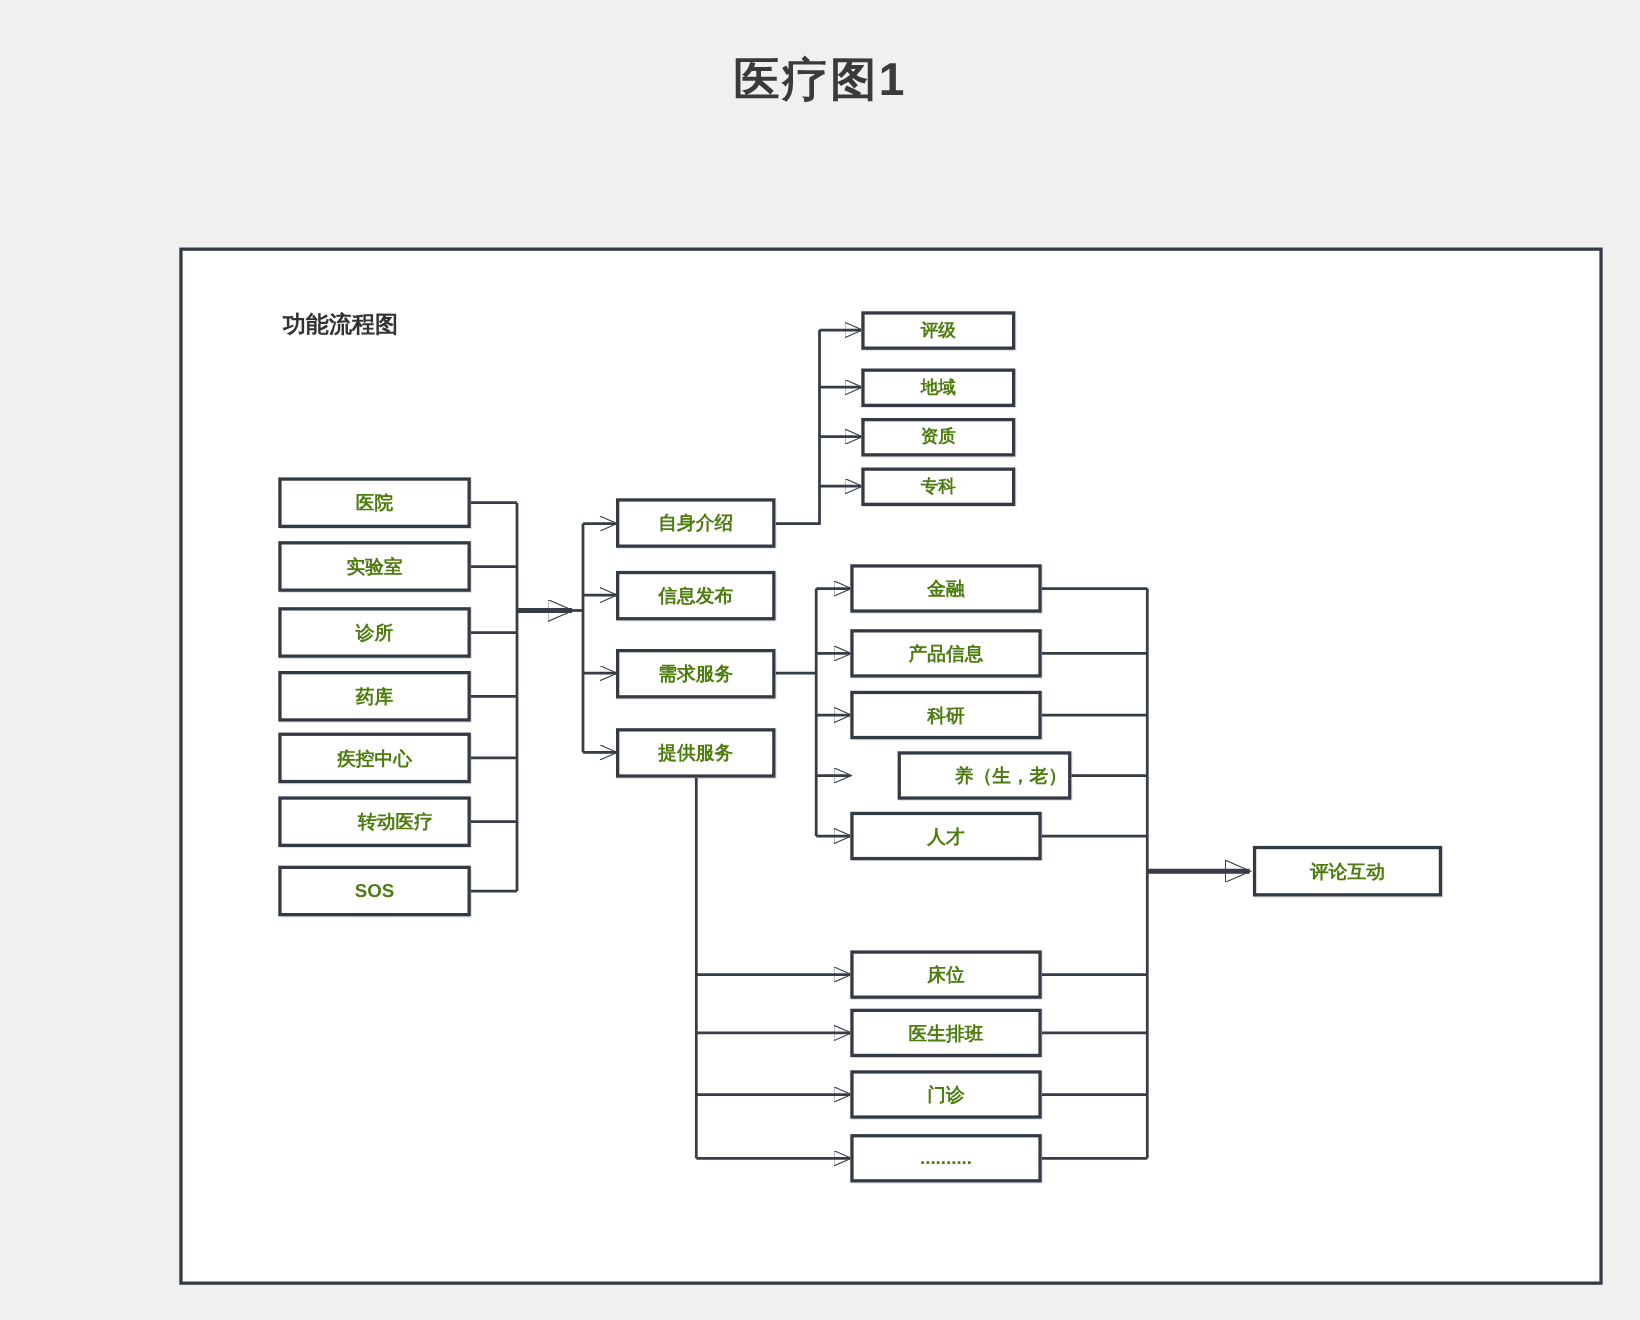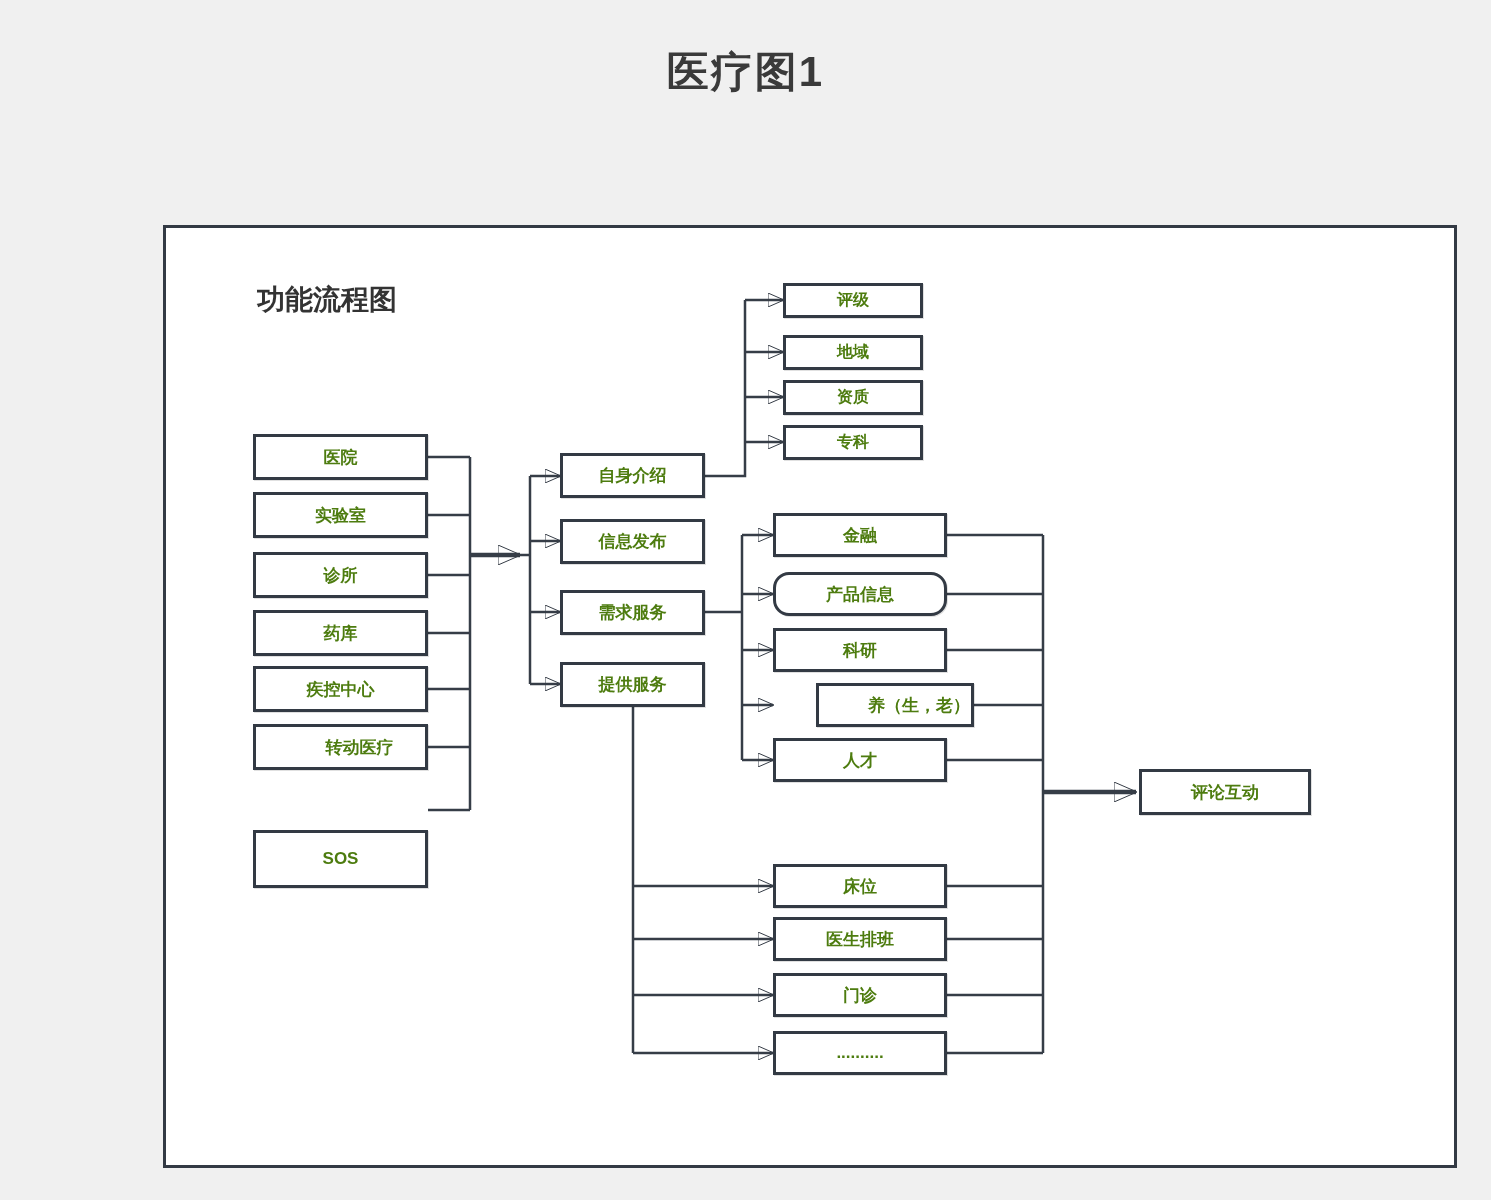--- a/index.html
+++ b/index.html
@@ -33,21 +33,21 @@
     width: 1294px;
     height: 943px;
     background: #ffffff;
     border: 3px solid #333a44;
     box-sizing: border-box;
   }
   .frame-label {
     position: absolute;
     left: 257px;
     top: 281px;
-    font-size: 28px;
+    font-size: 21px;
     font-weight: bold;
     color: #333333;
   }
   .node {
     position: absolute;
     background: #ffffff;
     border: 3px solid #333a44;
     box-sizing: border-box;
     display: flex;
     align-items: center;
@@ -160,34 +160,34 @@
       <path d="M1043 792 H1136" marker-end="url(#arrbig)"></path>
     </g>
   </svg>
 
   <div class="node" style="left:253px; top:434px; width:175px; height:46px;">医院</div>
   <div class="node" style="left:253px; top:552px; width:175px; height:46px;">诊所</div>
   <div class="node" style="left:253px; top:492px; width:175px; height:46px;">实验室</div>
   <div class="node" style="left:253px; top:610px; width:175px; height:46px;">药库</div>
   <div class="node" style="left:253px; top:666px; width:175px; height:46px;">疾控中心</div>
   <div class="node" style="left:253px; top:724px; width:175px; height:46px;padding-left:38px;">转动医疗</div>
-  <div class="node" style="left:253px; top:830px; width:175px; height:58px;">SOS</div>
+  <div class="node" style="left:253px; top:787px; width:175px; height:46px;">SOS</div>
 
   <div class="node" style="left:560px; top:453px; width:145px; height:45px;">自身介绍</div>
   <div class="node" style="left:560px; top:519px; width:145px; height:45px;">信息发布</div>
   <div class="node" style="left:560px; top:590px; width:145px; height:45px;">需求服务</div>
   <div class="node" style="left:560px; top:662px; width:145px; height:45px;">提供服务</div>
 
   <div class="node small" style="left:783px; top:283px; width:140px; height:35px;">评级</div>
   <div class="node small" style="left:783px; top:335px; width:140px; height:35px;">地域</div>
   <div class="node small" style="left:783px; top:380px; width:140px; height:35px;">资质</div>
   <div class="node small" style="left:783px; top:425px; width:140px; height:35px;">专科</div>
 
   <div class="node" style="left:773px; top:513px; width:174px; height:44px;">金融</div>
-  <div class="node" style="left:773px; top:572px; width:174px; height:44px;border-radius:16px;">产品信息</div>
+  <div class="node" style="left:773px; top:572px; width:174px; height:44px;">产品信息</div>
   <div class="node" style="left:773px; top:628px; width:174px; height:44px;">科研</div>
   <div class="node" style="left:816px; top:683px; width:158px; height:44px;padding-left:48px;">养（生，老）</div>
   <div class="node" style="left:773px; top:738px; width:174px; height:44px;">人才</div>
 
   <div class="node" style="left:773px; top:864px; width:174px; height:44px;">床位</div>
   <div class="node" style="left:773px; top:917px; width:174px; height:44px;">医生排班</div>
   <div class="node" style="left:773px; top:973px; width:174px; height:44px;">门诊</div>
   <div class="node" style="left:773px; top:1031px; width:174px; height:44px;">..........</div>
 
   <div class="node" style="left:1139px; top:769px; width:172px; height:46px;">评论互动</div>

